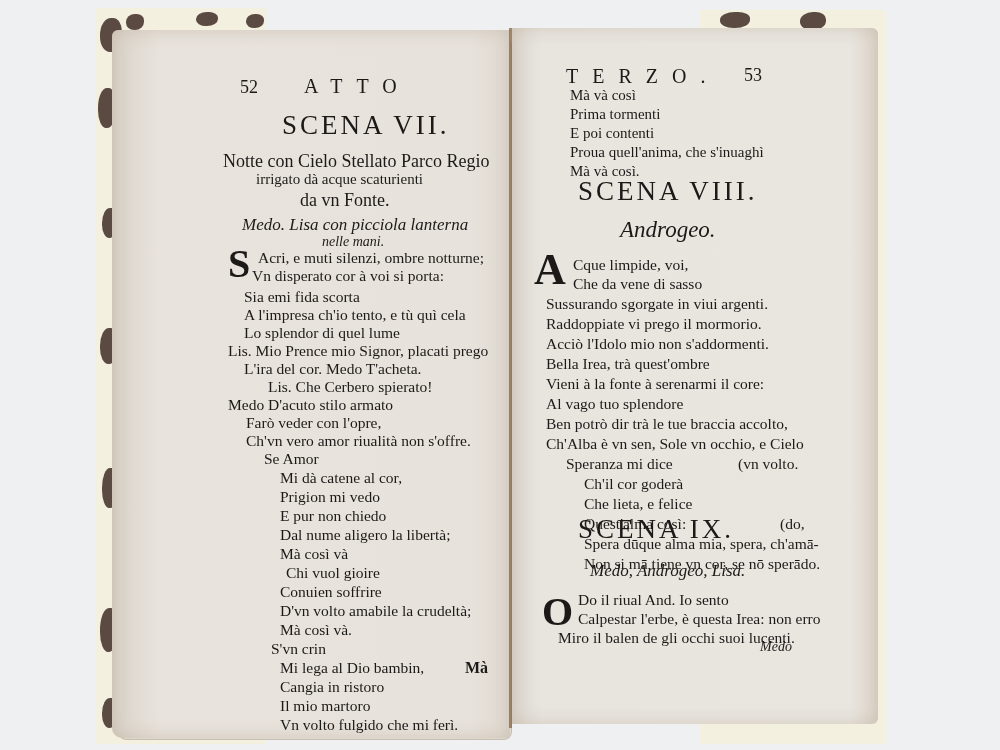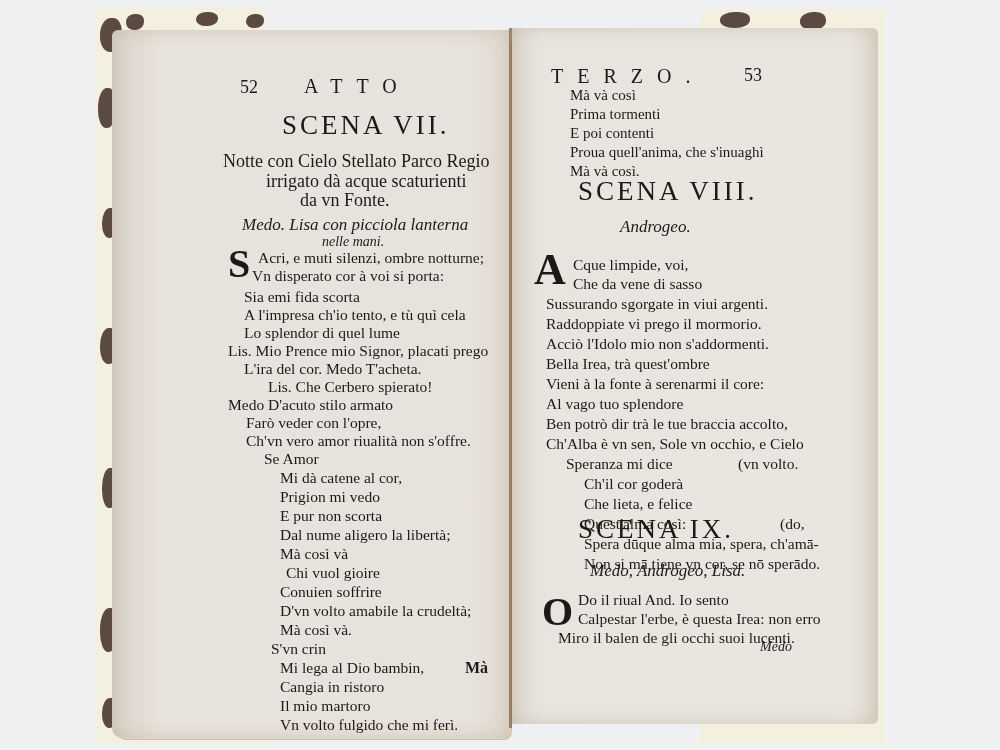--- a/index.html
+++ b/index.html
@@ -51,65 +51,65 @@
 
 <div class="page-left-under"></div>
 <div class="page page-left"></div>
 <div class="page page-right"></div>
 <div class="gutter"></div>
 
 <div class="txt" style="left:240px;top:78px;font-size:18px">52</div>
 <div class="txt hdr" style="left:304px;top:76px">ATTO</div>
 <div class="txt scene" style="left:282px;top:112px">SCENA VII.</div>
 <div class="txt" style="left:223px;top:152px;font-size:18px">Notte con Cielo Stellato Parco Regio</div>
-<div class="txt" style="left:266px;top:172px;font-size:18px">irrigato dà acque scaturienti</div>
+<div class="txt" style="left:256px;top:172px;font-size:15px">irrigato dà acque scaturienti</div>
 <div class="txt" style="left:300px;top:191px;font-size:18px">da vn Fonte.</div>
 <div class="txt it" style="left:242px;top:216px;font-size:17px">Medo. Lisa con picciola lanterna</div>
 <div class="txt it" style="left:322px;top:235px;font-size:14px">nelle mani.</div>
 <div class="txt drop" style="left:228px;top:244px">S</div>
 
 <div id="left-verses">
     <div class="txt line" style="left: 258px; top: 250px;">Acri, e muti silenzi, ombre notturne;</div>
     <div class="txt line" style="left: 252px; top: 268px;">Vn disperato cor à voi si porta:</div>
     <div class="txt line" style="left: 244px; top: 289px;">Sia emi fida scorta</div>
     <div class="txt line" style="left: 244px; top: 307px;">A l'impresa ch'io tento, e tù quì cela</div>
     <div class="txt line" style="left: 244px; top: 325px;">Lo splendor di quel lume</div>
     <div class="txt line" style="left: 228px; top: 343px;">Lis. Mio Prence mio Signor, placati prego</div>
     <div class="txt line" style="left: 244px; top: 361px;">L'ira del cor. Medo T'acheta.</div>
     <div class="txt line" style="left: 228px; top: 379px; margin-left: 40px;">Lis. Che Cerbero spierato!</div>
     <div class="txt line" style="left: 228px; top: 397px;">Medo D'acuto stilo armato</div>
     <div class="txt line" style="left: 246px; top: 415px;">Farò veder con l'opre,</div>
     <div class="txt line" style="left: 246px; top: 433px;">Ch'vn vero amor riualità non s'offre.</div>
     <div class="txt line" style="left: 264px; top: 451px;">Se Amor</div>
     <div class="txt line" style="left: 280px; top: 470px;">Mi dà catene al cor,</div>
     <div class="txt line" style="left: 280px; top: 489px;">Prigion mi vedo</div>
-    <div class="txt line" style="left: 280px; top: 508px;">E pur non scorta</div>
+    <div class="txt line" style="left: 280px; top: 508px;">E pur non chiedo</div>
     <div class="txt line" style="left: 280px; top: 527px;">Dal nume aligero la libertà;</div>
     <div class="txt line" style="left: 280px; top: 546px;">Mà così và</div>
     <div class="txt line" style="left: 280px; top: 565px; margin-left: 6px;">Chi vuol gioire</div>
     <div class="txt line" style="left: 280px; top: 584px;">Conuien soffrire</div>
     <div class="txt line" style="left: 280px; top: 603px;">D'vn volto amabile la crudeltà;</div>
     <div class="txt line" style="left: 280px; top: 622px;">Mà così và.</div>
     <div class="txt line" style="left: 271px; top: 641px; text-align: right;">S'vn crin</div>
     <div class="txt line" style="left: 280px; top: 660px;">Mi lega al Dio bambin,</div>
     <div class="txt line" style="left: 280px; top: 679px;">Cangia in ristoro</div>
     <div class="txt line" style="left: 280px; top: 698px;">Il mio martoro</div>
     <div class="txt line" style="left: 280px; top: 717px;">Vn volto fulgido che mi ferì.</div>
   </div>
 <div class="txt" style="left:465px;top:660px;font-size:16px;font-weight:bold">Mà</div>
 
-<div class="txt hdr" style="left:551px;top:66px">TERZO.</div>
+<div class="txt hdr" style="left:566px;top:66px">TERZO.</div>
 <div class="txt" style="left:744px;top:66px;font-size:18px">53</div>
 <div class="txt small" style="left:570px;top:88px">Mà và così</div>
 <div class="txt small" style="left:570px;top:107px">Prima tormenti</div>
 <div class="txt small" style="left:570px;top:126px">E poi contenti</div>
 <div class="txt small" style="left:570px;top:145px">Proua quell'anima, che s'inuaghì</div>
 <div class="txt small" style="left:570px;top:164px">Mà và così.</div>
 <div class="txt scene" style="left:578px;top:178px">SCENA VIII.</div>
-<div class="txt it" style="left:620px;top:218px;font-size:17px">Androgeo.</div>
+<div class="txt it" style="left:620px;top:218px;font-size:23px">Androgeo.</div>
 <div class="txt drop" style="left:534px;top:248px;font-size:44px">A</div>
 <div id="right-verses">
     <div class="txt line" style="left: 573px; top: 257px;">Cque limpide, voi,</div>
     <div class="txt line" style="left: 573px; top: 276px;">Che da vene di sasso</div>
     <div class="txt line" style="left: 546px; top: 296px;">Sussurando sgorgate in viui argenti.</div>
     <div class="txt line" style="left: 546px; top: 316px;">Raddoppiate vi prego il mormorio.</div>
     <div class="txt line" style="left: 546px; top: 336px;">Acciò l'Idolo mio non s'addormenti.</div>
     <div class="txt line" style="left: 546px; top: 356px;">Bella Irea, trà quest'ombre</div>
     <div class="txt line" style="left: 546px; top: 376px;">Vieni à la fonte à serenarmi il core:</div>
     <div class="txt line" style="left: 546px; top: 396px;">Al vago tuo splendore</div>

